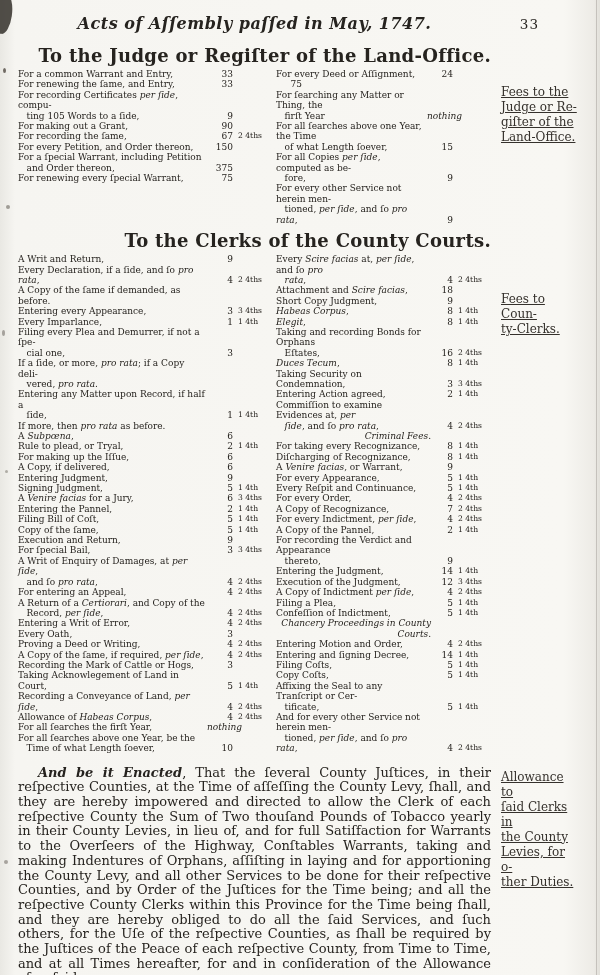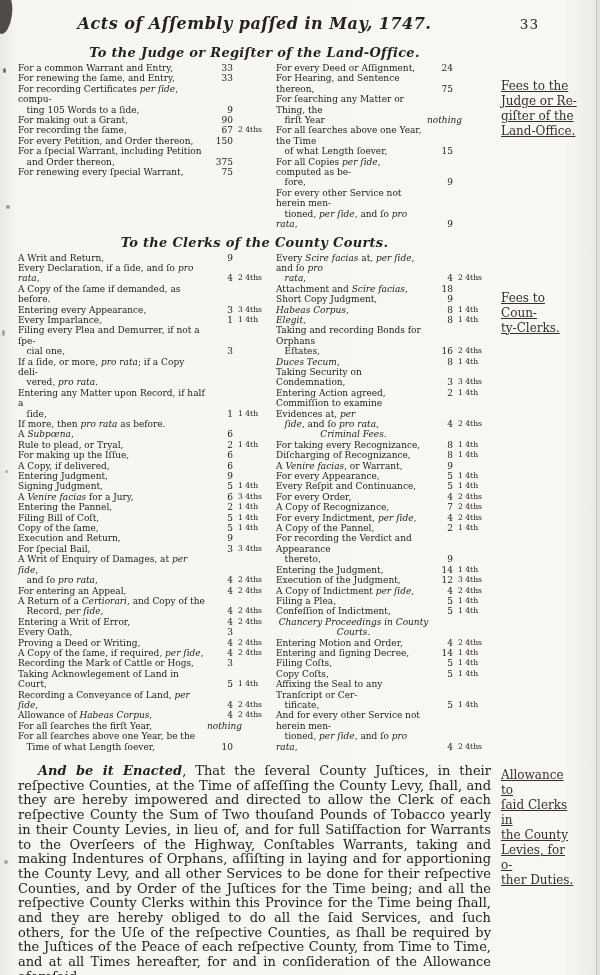--- a/index.html
+++ b/index.html
@@ -9,30 +9,30 @@
     font-family:"DejaVu Serif","Liberation Serif",serif;
     color:#26231f;
   }
   .page::after{content:"";position:absolute;top:0;right:3px;width:1px;height:100%;background:rgba(90,85,78,.25);}
   .content{position:absolute;left:18px;top:14px;width:473px;}
 
   .hdr{position:relative;text-align:center;height:26px;}
   .title{font-style:italic;font-weight:bold;font-size:16px;letter-spacing:.5px;}
   .pageno{position:absolute;right:-48px;top:2px;font-size:13.5px;letter-spacing:1px;}
 
-  .sect-head{text-align:center;font-style:italic;font-weight:bold;font-size:13px;margin:5px 0 3px 0;letter-spacing:.3px;}
+  .sect-head{text-align:right;font-weight:bold;font-size:18px;margin:5px 0 3px 0;letter-spacing:.3px;}
   .cols{position:relative;display:flex;align-items:flex-start;}
   .col-l{width:258px;padding-right:5px;box-sizing:border-box;}
   .col-r{flex:1;}
 
   .fee-row{display:flex;align-items:flex-end;font-size:9px;line-height:10.4px;}
   .fee-row .d{flex:1;padding-right:2px;}
   .fee-row .n{width:26px;text-align:right;white-space:nowrap;}
   .fee-row .f{width:33px;padding-left:5px;font-size:7.6px;white-space:nowrap;}
-  .subhead{text-align:center;font-style:italic;font-size:9px;line-height:10.4px;padding-right:60px;}
+  .subhead{text-align:right;font-style:italic;font-size:9px;line-height:10.4px;padding-right:60px;}
 
   .margin-note{position:absolute;width:78px;font-size:12px;line-height:15px;color:#35312c;text-decoration:underline;}
   .mn-judge{top:16px;}
   .mn-clerks{top:10px;margin-top:28px;}
   .mn-enact{top:4px;}
 
   .enact{position:relative;margin-top:12px;}
   .enact p{margin:0;font-size:13px;line-height:14.7px;text-align:justify;text-indent:20px;}
   .lead{font-style:italic;font-weight:bold;}
 
@@ -105,21 +105,20 @@
               <div class="f"></div>
             </div>
           </div>
         <div class="col-r">
             <div class="fee-row">
               <div class="d">For every Deed or Aſſignment,</div>
               <div class="n">24</div>
               <div class="f"></div>
             </div>
             <div class="fee-row">
-              <div class="d">For Hearing, and Sentence thereon,</div>
               <div class="n">75</div>
               <div class="f"></div>
             </div>
             <div class="fee-row">
               <div class="d">For ſearching any Matter or Thing, the<br>&nbsp;&nbsp;&nbsp;firſt Year</div>
               <div class="n"><i>nothing</i></div>
               <div class="f"></div>
             </div>
             <div class="fee-row">
               <div class="d">For all ſearches above one Year, the Time<br>&nbsp;&nbsp;&nbsp;of what Length ſoever,</div>

